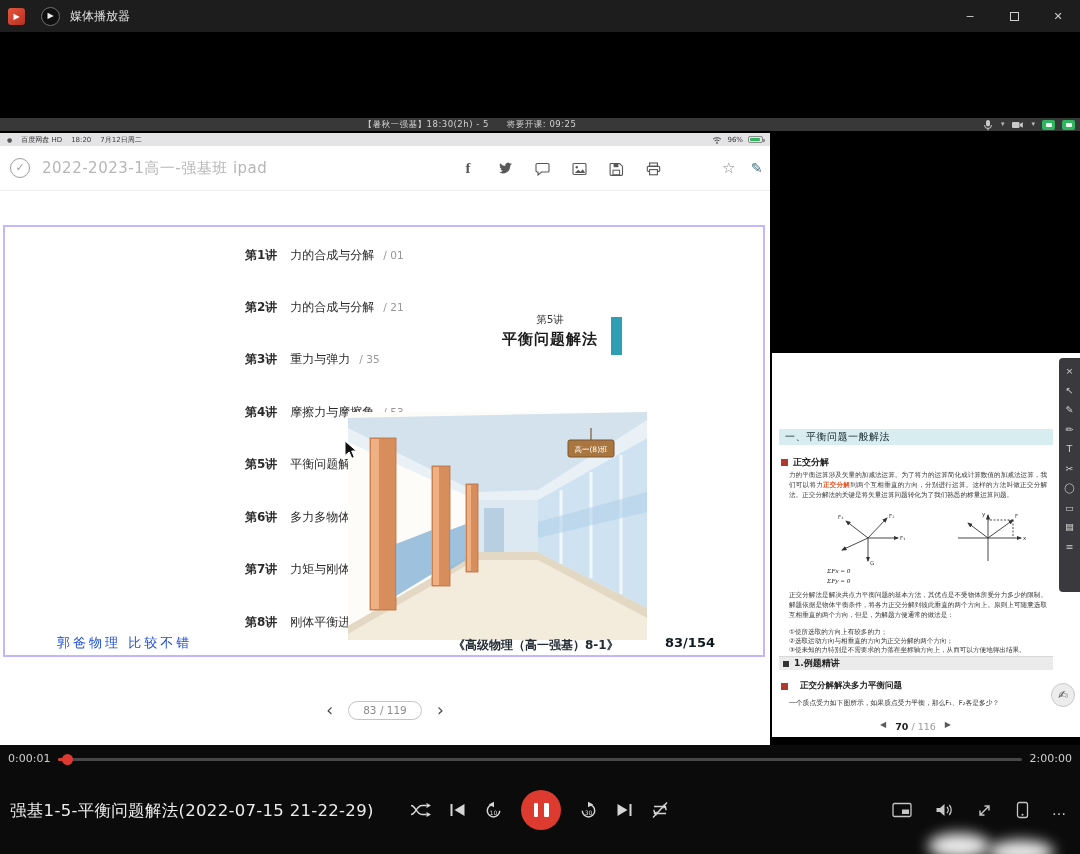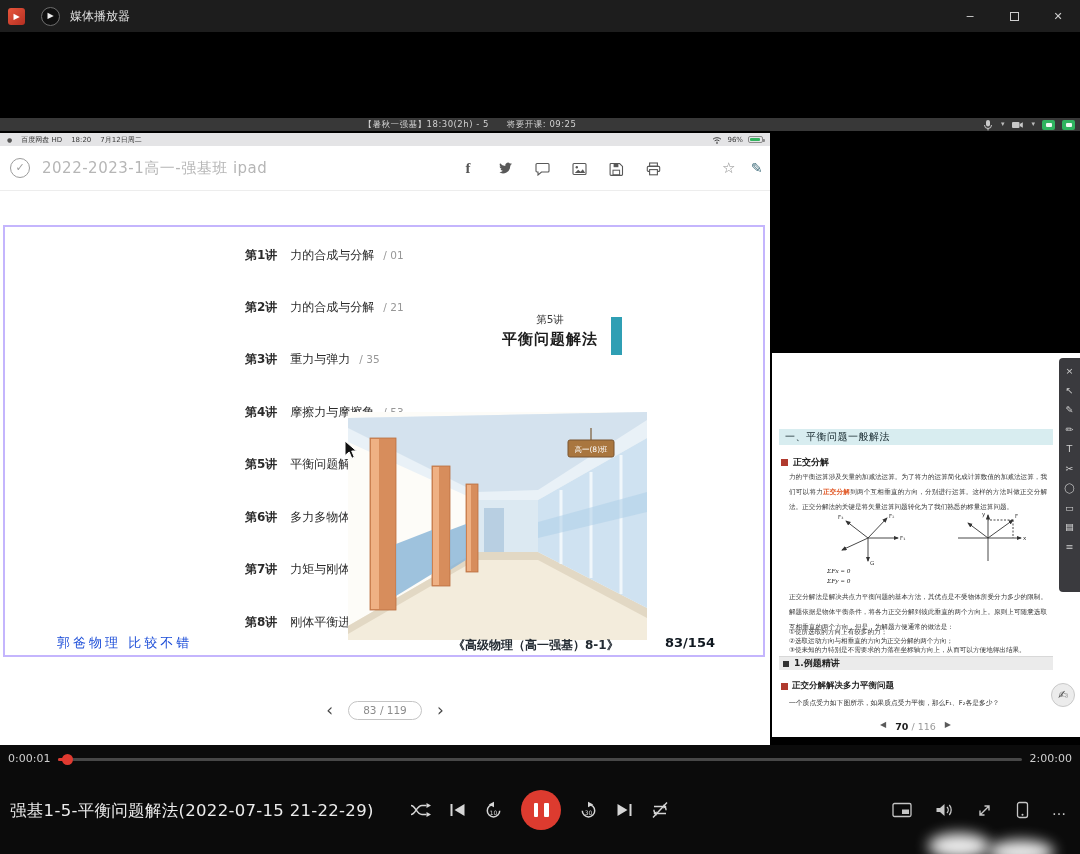--- a/index.html
+++ b/index.html
@@ -86,33 +86,33 @@
   .tool{width:15px;height:15px;color:#d2d2d2;font-size:9.5px;line-height:15px;text-align:center}
   .hand-button{position:absolute;right:5px;top:330px;width:24px;height:24px;border-radius:50%;background:#ececec;
     border:1px solid #c9c9c9;color:#5a5a5a;font-size:12px;line-height:22px;text-align:center}
   .notes-content{position:absolute;left:7px;top:0;width:274px}
   .notes-heading{position:absolute;left:0;top:76px;width:274px;height:16px;background:#d8edf0;
     font-size:10px;font-weight:normal;color:#12242a;line-height:16px;padding-left:6px;letter-spacing:.5px}
   .topic-row{position:absolute;left:2px;top:103px;display:flex;align-items:center;gap:5px}
   .bullet-red{width:7px;height:7px;background:#b03a2e}
   .bullet-dark{width:6px;height:6px;background:#333}
   .topic-text{font-size:9px;font-weight:bold;color:#222}
-  .tiny{font-size:6.6px;line-height:15px;color:#373737;text-align:justify}
+  .tiny{font-size:6.6px;line-height:10px;color:#373737;text-align:justify}
   .para1{position:absolute;left:10px;top:117px;width:258px}
   .hl{color:#e0531f;font-weight:bold}
   .diagram{position:absolute;left:34px;top:156px}
   .formulas{position:absolute;left:48px;top:213px;font-family:"Liberation Serif","DejaVu Serif",serif;
     font-style:italic;font-size:7px;line-height:10px;color:#222}
   .para2{position:absolute;left:10px;top:237px;width:258px}
   .nlist{position:absolute;left:10px;top:275px;width:258px}
   .nlist div{font-size:6.6px;line-height:9px;color:#373737}
   .section-band{position:absolute;left:0;top:303px;width:274px;height:14px;background:#ebebeb;border-top:1px solid #d8d8d8;
     display:flex;align-items:center;gap:5px;padding-left:4px}
   .section-text{font-size:9px;font-weight:bold;color:#222}
-  .example-row{position:absolute;left:2px;top:327px;display:flex;align-items:center;gap:4px}
+  .example-row{position:absolute;left:2px;top:327px;display:flex;align-items:center;gap:12px}
   .example-title{font-size:8.5px;font-weight:bold;color:#1e1e1e}
   .example-text{position:absolute;left:10px;top:345px;width:255px;font-size:6.8px;color:#333}
   .notes-pager{position:absolute;left:0;right:21px;top:362px;height:18px;display:flex;align-items:center;
     justify-content:center;gap:9px}
   .np-btn{font-size:8px;color:#5a5a5a}
   .np-cur{font-size:9.5px;font-weight:bold;color:#1e1e1e}
   .np-tot{font-size:9.5px;color:#9a9a9a}
 
   
   .cursor{position:absolute;left:344px;top:407px;width:14px;height:20px}

